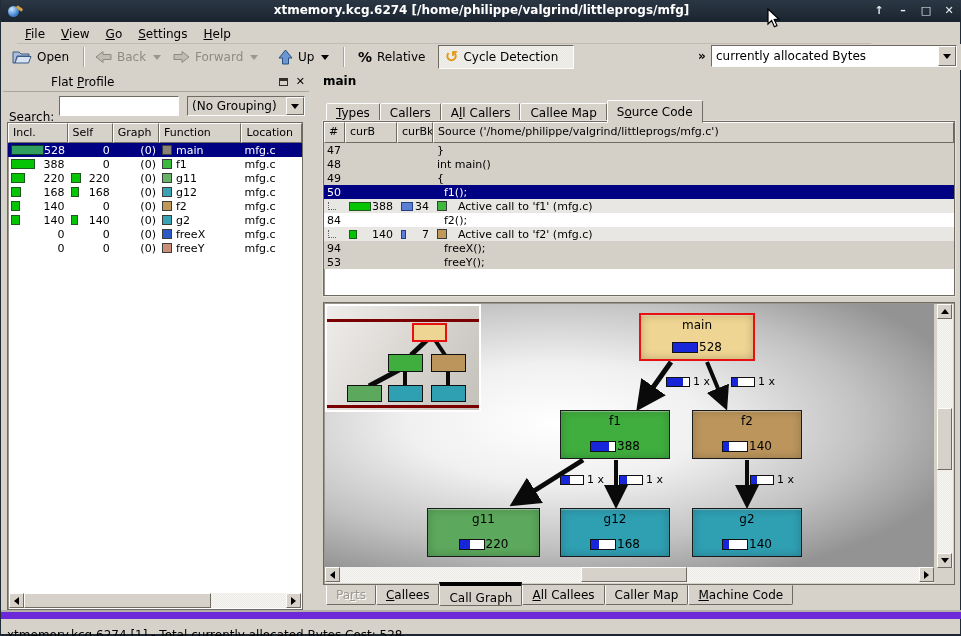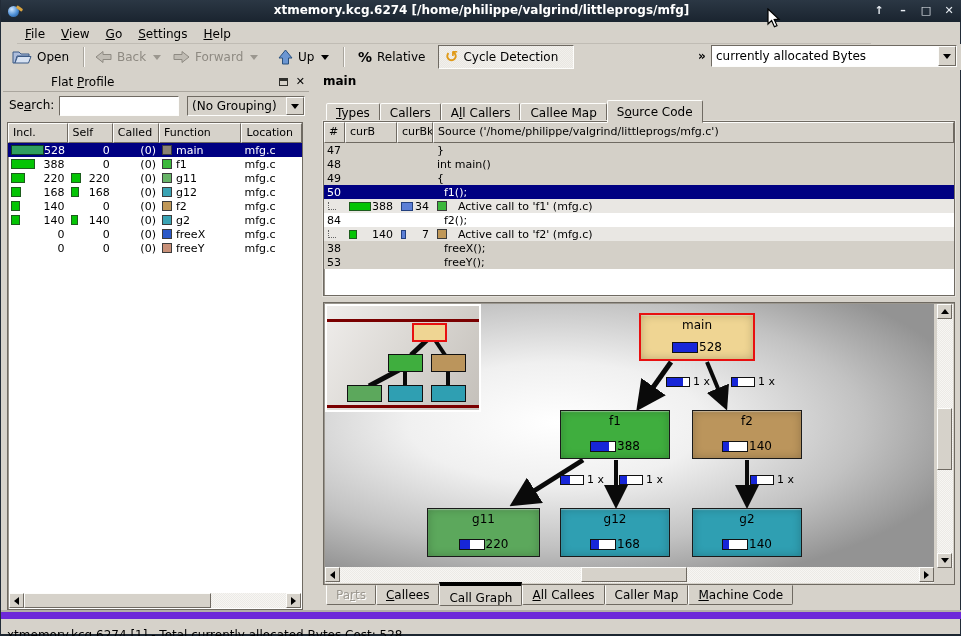--- a/index.html
+++ b/index.html
@@ -56,21 +56,21 @@
     border-top:5px solid #000; }
 
   
   #dock { left:0; top:70px; width:310px; height:542px; }
   #dock-titlebar { position:absolute; left:2px; top:2px; width:306px; height:20px;
     border-bottom:1px solid #aaa69e; display:flex; align-items:center; padding:0 4px; }
   #dock-titlebar .t { flex:1;margin-left:44px; }
   #float-icon { width:9px; height:8px; border:1px solid #30302c; border-top-width:3px; margin-right:8px; }
   #dock-close-icon { font-size:11px; font-weight:bold; }
   #search-row { position:absolute; left:0; top:24px; width:310px; height:24px; }
-  #search-label { position:absolute; left:8px; top:4px; }
+  #search-label { position:absolute; left:8px; top:16px; }
   #search-input { position:absolute; left:58px; top:2px; width:120px; height:20px; background:#fff; }
   #grouping-combo { position:absolute; left:186px; top:2px; width:118px; height:20px;
     display:flex; align-items:center; background:#d6d2ca; }
   #grouping-combo .val { flex:1; padding-left:4px; white-space:nowrap; }
 
   #flat-frame { position:absolute; left:6px; top:52px; width:296px; height:488px; background:#fff;
     border:1px solid #6f6a62; box-shadow:inset 1px 1px 0 #9b978f; }
   .hdr-row { display:flex; height:20px; font-size:11px; }
   .hdr-cell { background:#d6d2ca; border:1px solid; border-color:#fdfdfb #6f6a62 #6f6a62 #fdfdfb;
     padding:2px 4px; white-space:nowrap; overflow:hidden; }
@@ -244,21 +244,21 @@
         <span class="val">(No Grouping)</span>
         <span class="combo-btn raised">
             <span class="tri-down"></span>
           </span>
       </div>
     </div>
     <div id="flat-frame">
       <div class="hdr-row" id="flat-hdr">
           <div class="hdr-cell w-incl">Incl.</div>
           <div class="hdr-cell w-self">Self</div>
-          <div class="hdr-cell w-called">Called</div>
+          <div class="hdr-cell w-called">Graph</div>
           <div class="hdr-cell w-func">Function</div>
           <div class="hdr-cell w-loc">Location</div>
         </div>
       <div id="flat-rows">
           <div class="fp-row sel">
             <div class="fp-cell w-incl">
               <span class="gbar" style="width: 33px;"></span>
               <span class="num">528</span>
             </div>
             <div class="fp-cell w-self">
@@ -480,21 +480,21 @@
             <div class="src-cell s2"></div>
             <div class="src-cell s3">  f2();</div>
           </div>
           <div class="src-row bg-ann">
             <div class="src-cell s0"><span class="dotted-l"></span></div>
             <div class="src-cell s1"><span class="annbar" style="width: 8px;"></span><span class="num">140</span></div>
             <div class="src-cell s2"><span class="bluebar" style="width: 5px;"></span><span class="num">7</span></div>
             <div class="src-cell s3"><span class="sq" style="background: rgb(192, 152, 88);"></span><span>  Active call to 'f2' (mfg.c)</span></div>
           </div>
           <div class="src-row bg-plain">
-            <div class="src-cell s0 lineno">38</div>
+            <div class="src-cell s0 lineno">94</div>
             <div class="src-cell s1"></div>
             <div class="src-cell s2"></div>
             <div class="src-cell s3">  freeX();</div>
           </div>
           <div class="src-row bg-plain">
             <div class="src-cell s0 lineno">53</div>
             <div class="src-cell s1"></div>
             <div class="src-cell s2"></div>
             <div class="src-cell s3">  freeY();</div>
           </div>

